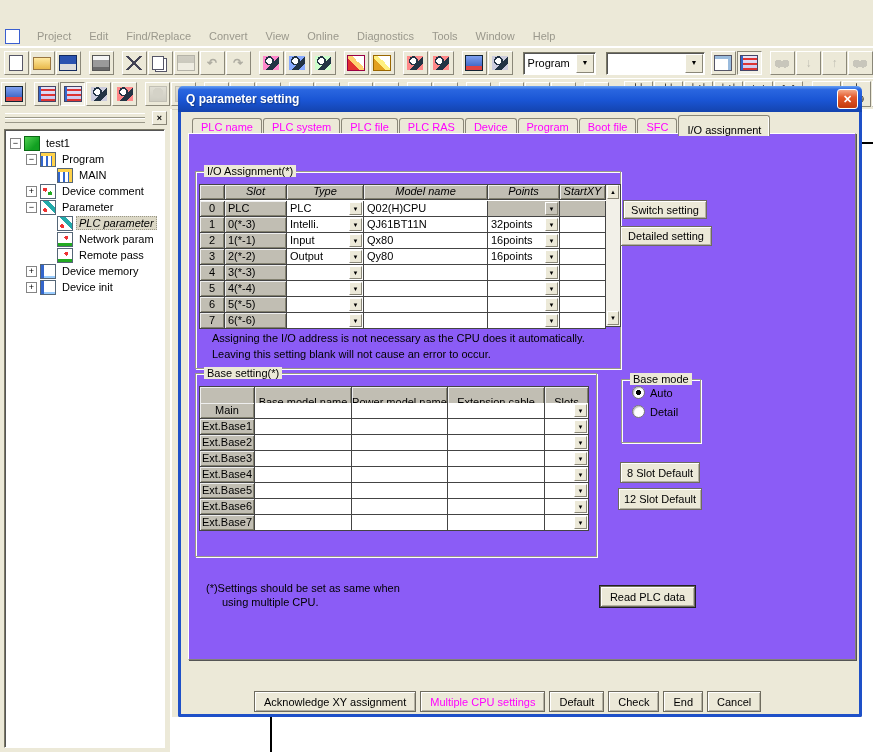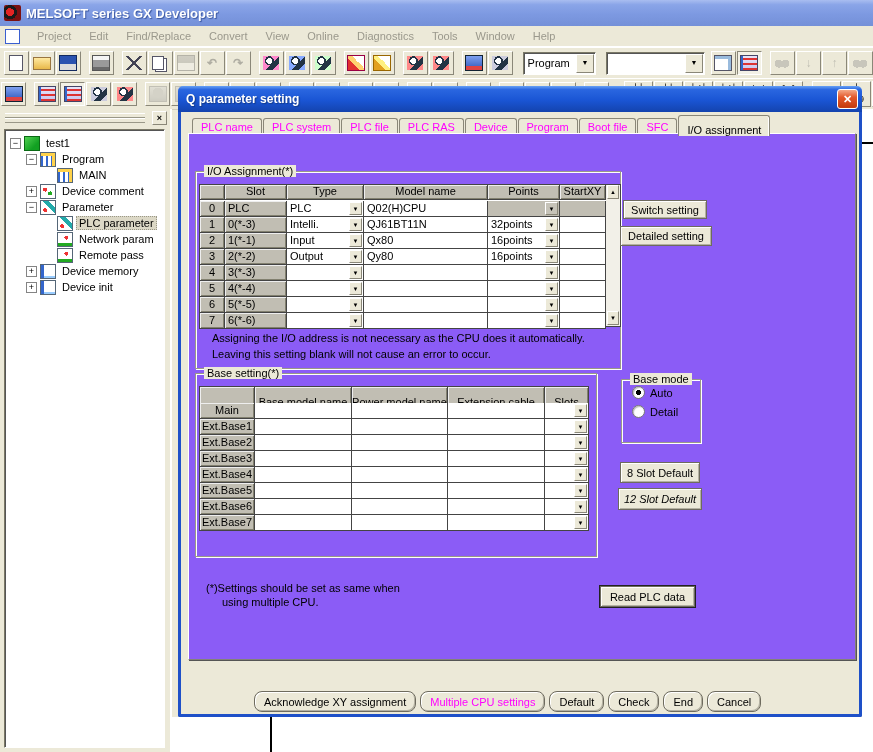--- a/index.html
+++ b/index.html
@@ -109,21 +109,21 @@
     box-shadow:inset -3px 3px 0 #ffd24a;}
   .ic-comment{background-image:radial-gradient(circle at 30% 35%,#e33 0 2px,transparent 2px),
     radial-gradient(circle at 65% 65%,#2a2 0 2px,transparent 2px);}
   .ic-param{background-image:linear-gradient(45deg,transparent 55%,#2aa 55% 75%,transparent 75%),
     radial-gradient(circle at 30% 70%,#e33 0 2px,transparent 2px);}
   .ic-net{background-image:linear-gradient(0deg,#2a2 0 3px,transparent 3px),
     radial-gradient(circle at 60% 35%,#e33 0 2px,transparent 2px);}
   .ic-mem{background-image:linear-gradient(90deg,#36c 0 3px,transparent 3px),
     linear-gradient(0deg,#9cf 0 2px,transparent 2px);}
   .tlabel{padding:1px 3px;white-space:nowrap;}
-  .tlabel.sel{background:#dcd8c6;border:1px dotted #9a9888;padding:0 2px;}
+  .tlabel.sel{background:#dcd8c6;border:1px dotted #9a9888;padding:0 2px;font-style:italic;}
 
   
   #editor-right{position:absolute;left:862px;top:109px;width:11px;height:643px;background:#fff;}
   #editor-right .busline{position:absolute;left:0;top:33px;width:11px;height:2px;background:#000;}
   #editor-bottom{position:absolute;left:172px;top:717px;width:701px;height:35px;background:#fff;}
   #editor-bottom .vline{position:absolute;left:98px;top:0;width:2px;height:35px;background:#000;}
 
   
   #dialog{position:absolute;left:178px;top:112px;width:684px;height:605px;box-sizing:border-box;
     border:3px solid #1e50c8;border-top:none;border-radius:0 0 2px 2px;background:#ece9d8;}
@@ -142,21 +142,21 @@
     box-shadow:-1px 0 0 #fff inset;}
   #tabpanel{position:absolute;left:7px;width:668px;box-sizing:border-box;top:21px;height:527px;background:#8b5cf6;
     border:1px solid;border-color:#fff #848278 #848278 #fff;box-shadow:1px 1px 0 #555;}
   
   .group{position:absolute;border:1px solid #9a9888;box-shadow:1px 1px 0 #fff,inset 1px 1px 0 #fff;}
   .glabel{position:absolute;top:-7px;left:8px;background:#ece9d8;padding:0 3px;}
   
   #iowrap{position:absolute;left:3px;top:12px;}
   .gridtable{display:grid;border:1px solid #444;border-right:none;border-bottom:none;background:#fff;}
   #iotable{grid-template-columns:25px 62px 77px 124px 72px 46px;grid-auto-rows:16px;}
-  #iotable .hrow{height:14px;}
+  #iotable .hrow{height:14px;font-style:italic;}
   .gc{border-right:1px solid #444;border-bottom:1px solid #444;overflow:hidden;position:relative;
     line-height:15px;white-space:nowrap;}
   .gc.th{background:#c1beb3;text-align:center;box-shadow:inset 1px 1px 0 #eee,inset -1px -1px 0 #82806f;line-height:13px;}
   .gc.rh{background:#c1beb3;text-align:center;box-shadow:inset 1px 1px 0 #eee,inset -1px -1px 0 #82806f;}
   .gc.sl{background:#c1beb3;padding-left:3px;box-shadow:inset 1px 1px 0 #eee,inset -1px -1px 0 #82806f;}
   .gc.tw{background:#fff;padding-left:3px;}
   .gc.gray{background:#c1beb3;}
   .row{display:contents;}
   .ddb{position:absolute;right:1px;top:1px;bottom:1px;width:13px;background:#ece9d8;border:1px solid;
     border-color:#fff #8a8778 #8a8778 #fff;font-size:6px;text-align:center;line-height:12px;padding:0;}
@@ -176,31 +176,27 @@
   .btn{background:#ece9d8;border:1px solid #6e6b5e;box-shadow:inset 1px 1px 0 #fff,inset -1px -1px 0 #b4b1a2;
     font-family:"Liberation Sans",sans-serif;font-size:11px;padding:0;}
   .btn.def{box-shadow:0 0 0 1px #222,inset 1px 1px 0 #fff,inset -1px -1px 0 #b4b1a2;}
   .btn.mag{color:#f0f;}
   
   .radio{width:11px;height:11px;border-radius:50%;background:#fff;border:1px solid #777;
     box-shadow:inset 1px 1px 1px #bbb;flex:none;}
   .radio.on{background:radial-gradient(circle,#000 0 2.5px,#fff 2.5px);}
   .radiorow{display:flex;align-items:center;gap:5px;margin:6px 0 0 10px;}
   #bottom-btns{position:absolute;left:73px;top:579px;display:flex;gap:4px;}
-  #bottom-btns .btn{height:21px;padding:0 9px;border-radius:8px;}
+  #bottom-btns .btn{height:21px;padding:0 9px;}
 </style>
 </head>
 <body>
 
 <div id="screen">
 
-  <div id="titlebar">
-    <span id="app-icon"></span>
-    <span class="ttl">MELSOFT series GX Developer</span>
-  </div>
 
   <div id="menubar">
     <span id="mdi-doc-icon"></span>
     <span style="display:flex;">
 
         <span class="mi">Project</span>
 
         <span class="mi">Edit</span>
 
         <span class="mi">Find/Replace</span>
@@ -795,21 +791,21 @@
           <span class="radio on"></span>
           <span>Auto</span>
         </div>
         <div class="radiorow">
           <span class="radio"></span>
           <span>Detail</span>
         </div>
       </div>
 
       <button class="btn" style="position:absolute;left:431px;top:328px;width:80px;height:21px;">8 Slot Default</button>
-      <button class="btn" style="position:absolute;left:429px;top:354px;width:84px;height:22px;font-style:italic;">12 Slot Default</button>
+      <button class="btn" style="position:absolute;left:429px;top:354px;width:84px;height:22px;">12 Slot Default</button>
 
       <div style="position:absolute;left:17px;top:448px;">(*)Settings should be set as same when</div>
       <div style="position:absolute;left:33px;top:462px;">using multiple CPU.</div>
       <button class="btn def" style="position:absolute;left:411px;top:452px;width:95px;height:21px;">Read PLC data</button>
     </div>
 
     <div id="bottom-btns">
 
         <button class="btn">Acknowledge XY assignment</button>
 

